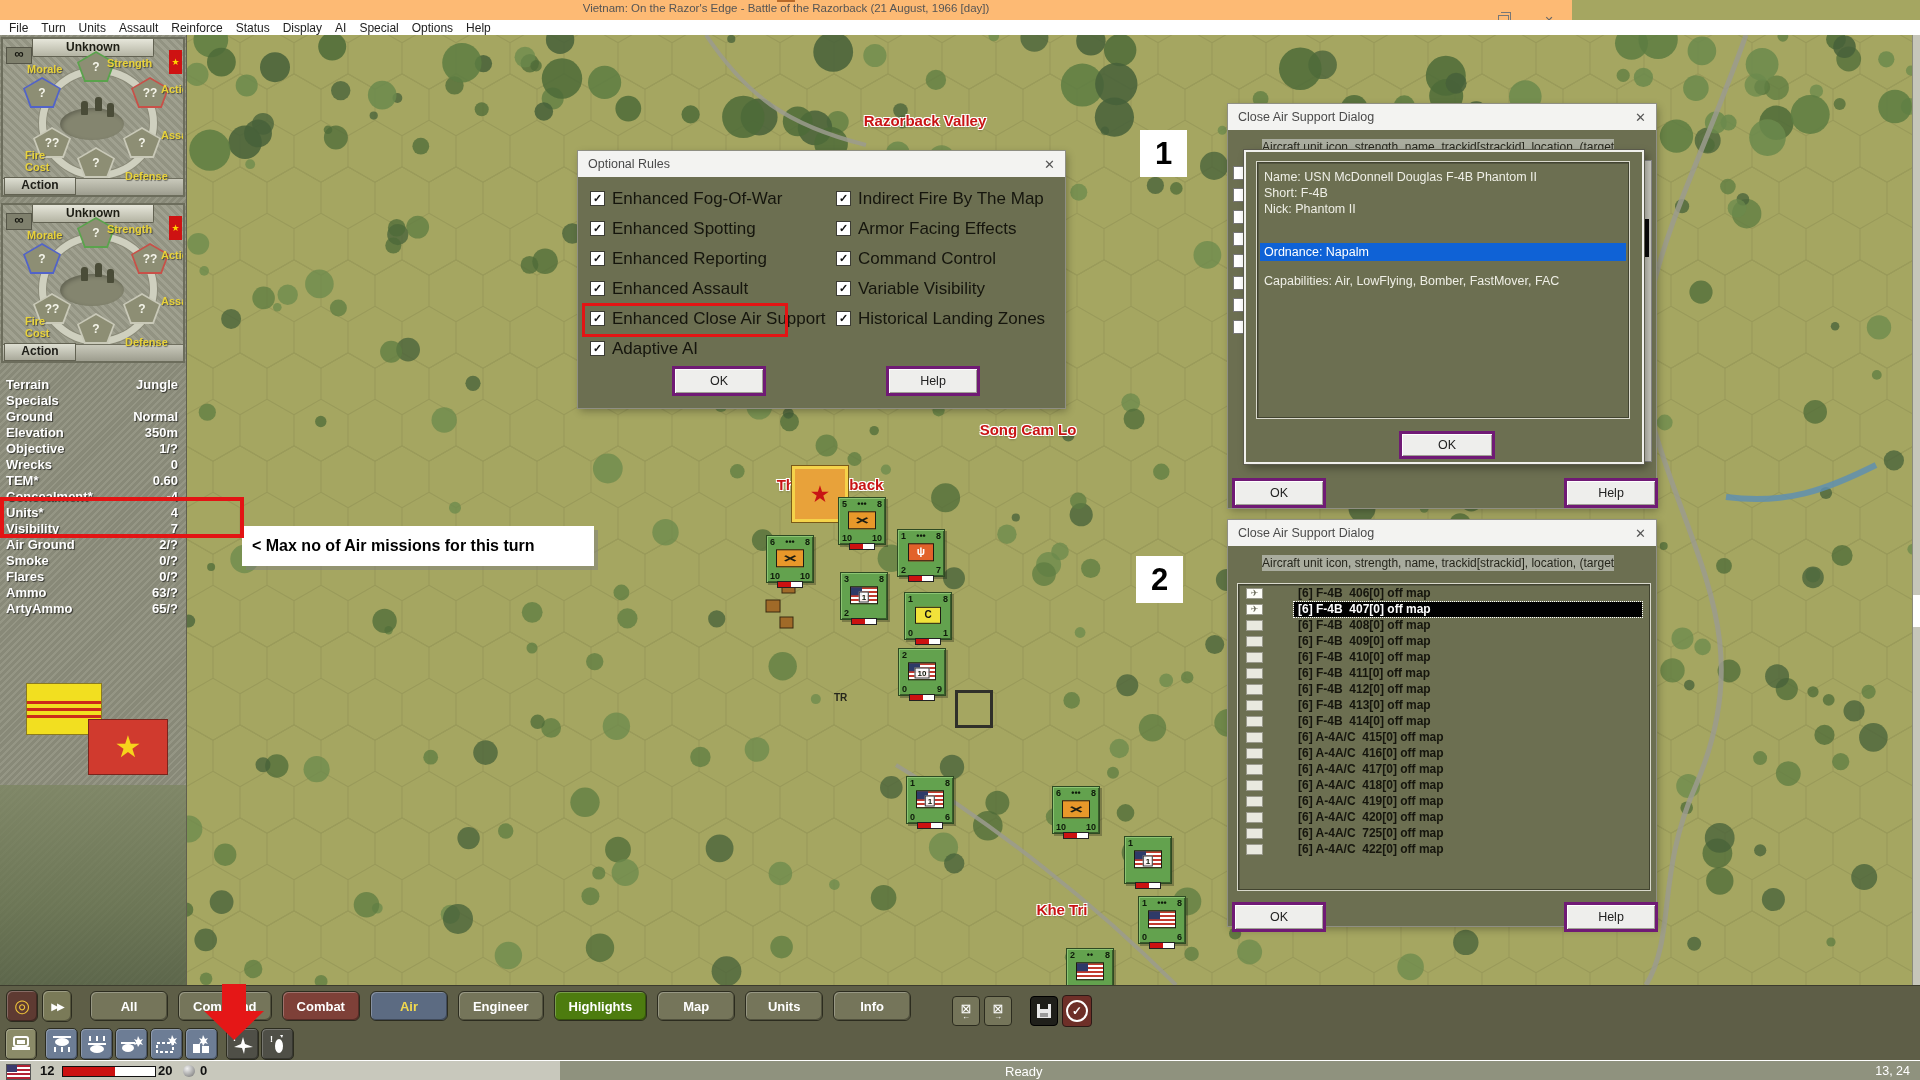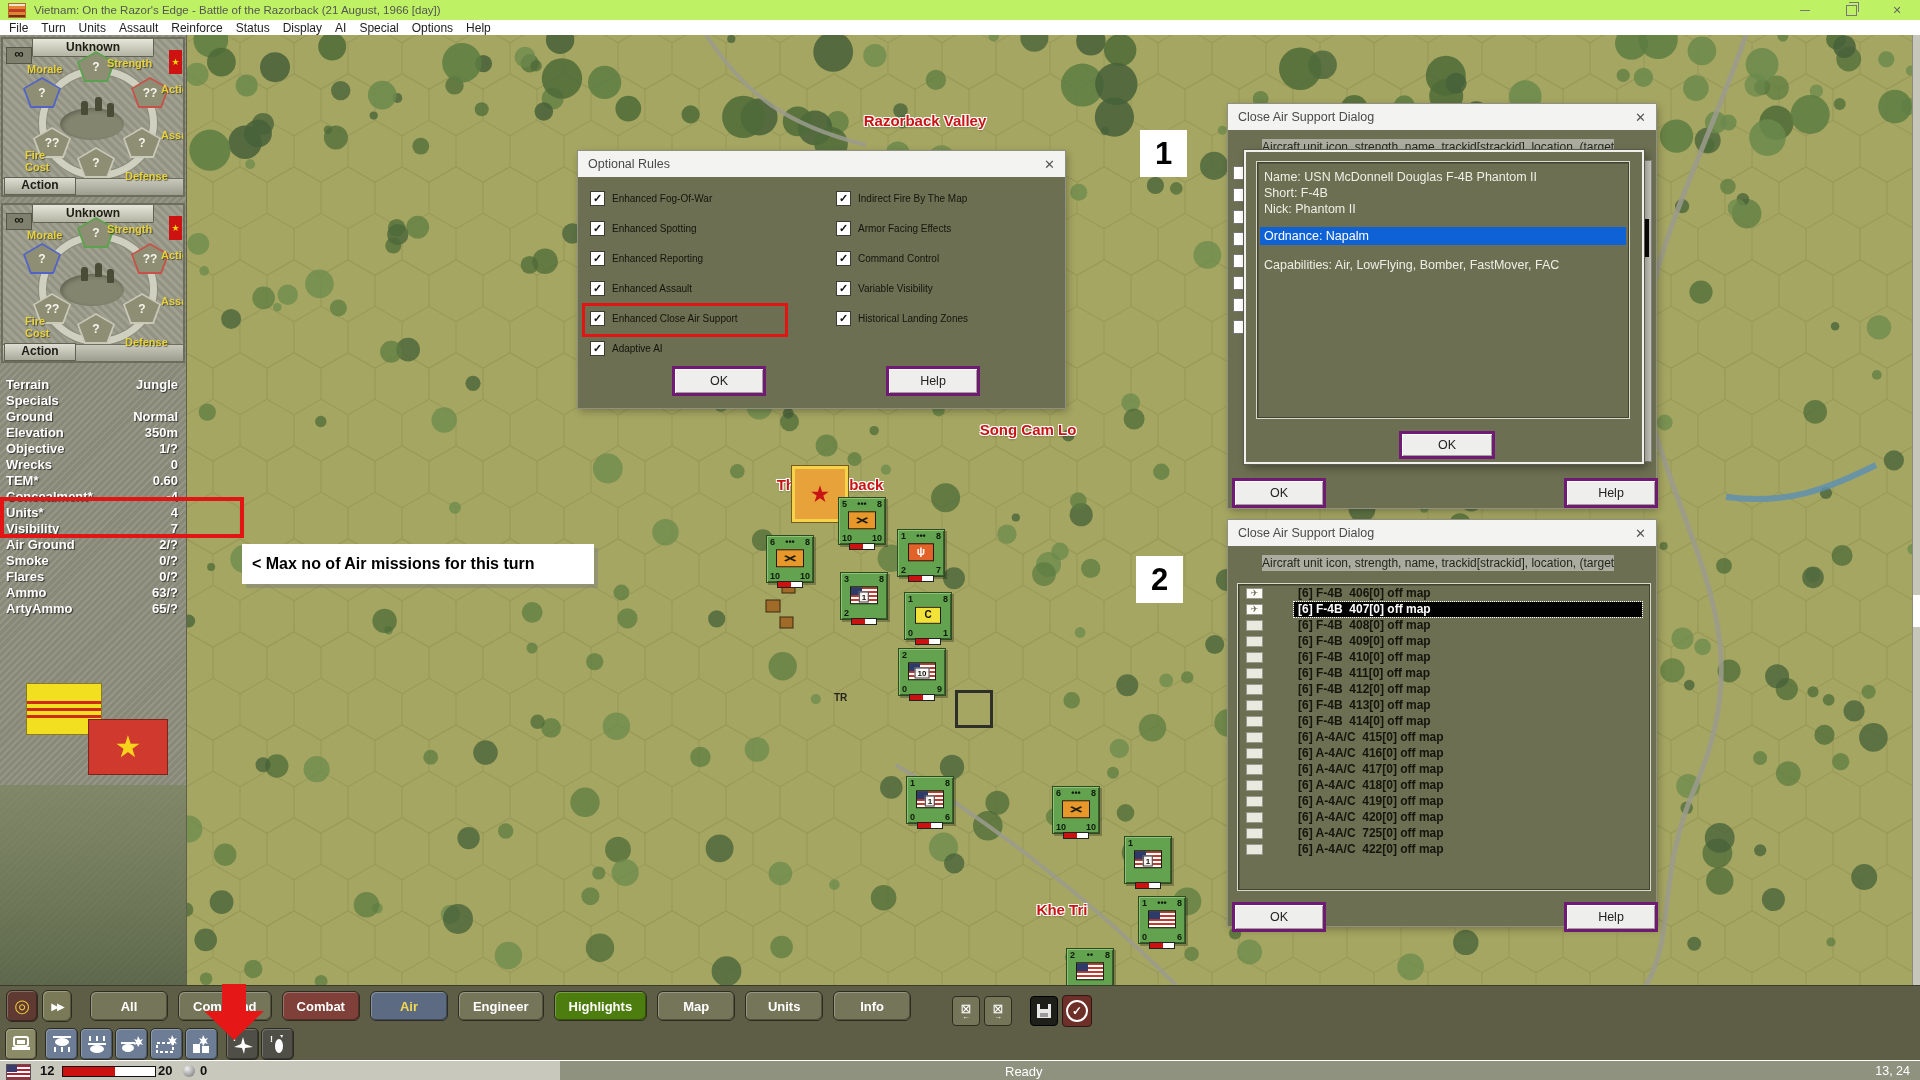--- a/index.html
+++ b/index.html
@@ -1,20 +1,20 @@
 <!DOCTYPE html>
 <html><head>
 <meta charset="utf-8">
 <style>
   html,body{margin:0;padding:0;}
   body{width:1920px;height:1080px;overflow:hidden;font-family:"Liberation Sans",sans-serif;background:#a5a661;position:relative;}
   #screen{position:absolute;inset:0;}
 
   
-  .titlebar{position:absolute;left:0;top:0;width:1920px;height:20px;background:#bef264;display:flex;align-items:center;z-index:10;}
+  .titlebar{position:absolute;left:0;top:0;width:1572px;height:20px;background:#fdba74;display:flex;align-items:center;z-index:10;flex-direction:column;}
   .appicon{width:16px;height:13px;margin:0 8px 0 8px;background:linear-gradient(#f2e2d2 0 2px,#e0862e 2px 5px,#c03a28 5px 8px,#e0862e 8px 11px,#6e3018 11px 13px);border:1px solid #b86a2a;}
   .wtitle{font-size:11.5px;color:#555;}
   .wbtns{margin-left:auto;display:flex;height:100%;}
   .wbtn{width:46px;height:100%;display:flex;align-items:center;justify-content:center;color:#666;font-size:11px;}
   .glyph-min{width:10px;height:1px;background:#777;display:block;}
   .glyph-restore{width:9px;height:9px;border:1px solid #777;position:relative;display:block;}
   .glyph-restore::before{content:'';position:absolute;left:2px;top:-4px;width:9px;height:9px;border:1px solid #777;border-left:none;border-bottom:none;}
 
   
   .menubar{position:absolute;left:0;top:20px;width:1920px;height:15px;background:#ffffff;display:flex;align-items:center;gap:13px;padding-left:9px;z-index:10;font-size:12px;color:#222;}
@@ -84,46 +84,46 @@
   .dlg{position:absolute;background:#6c6f51;border:1px solid #9090833;outline:1px solid #8f8f83;z-index:6;box-shadow:2px 3px 8px rgba(0,0,0,.3);}
   .dlg-title{height:26px;background:#f3f3f1;display:flex;align-items:center;padding:0 10px;font-size:12.5px;color:#4a4a4a;}
   .dlg-x{margin-left:auto;color:#555;font-size:13px;width:24px;text-align:right;}
   .btn{position:absolute;height:24px;background:#eeeeec;border:3px solid #701a75;box-shadow:inset 1px 1px 0 #fff,inset -1px -1px 0 #a0a096;font-size:12.5px;color:#222;display:flex;align-items:center;justify-content:center;}
 
   
   .or-col{position:absolute;top:41px;}
   .or-left{left:12px;} .or-right{left:258px;}
   .or-row{position:relative;display:flex;align-items:center;gap:7px;height:13px;margin-bottom:17px;}
   .cb{width:13px;height:13px;background:#fff;border:1px solid #3c3c34;font-size:11px;font-weight:bold;line-height:12px;text-align:center;color:#111;flex:0 0 auto;}
-  .or-label{font-size:10px;color:#15150d;white-space:nowrap;}
+  .or-label{font-size:17px;color:#15150d;white-space:nowrap;}
   .or-row.highlighted::after{content:'';position:absolute;left:-8px;top:-9px;width:200px;height:28px;border:3px solid #e31414;}
 
   
   .cas-strip{position:absolute;left:34px;top:35px;width:352px;height:16px;background:#a9ac9e;color:#26261c;font-size:12px;line-height:16px;text-align:center;white-space:nowrap;overflow:hidden;}
   
   .cas1-cb{position:absolute;left:5px;width:13px;height:12px;background:#fff;border:1px solid #777;}
   .cas1-scroll{position:absolute;right:4px;top:56px;width:12px;height:300px;background:#cdcdc2;border:1px solid #888;}
   .cas1-thumb{position:absolute;left:0;top:58px;width:10px;height:38px;background:#0a0a0a;}
   .popup{position:absolute;left:16px;top:46px;width:396px;height:310px;background:#6c6f51;border:2px solid #f0f0ec;outline:1px solid #5a5a4c;box-shadow:3px 4px 8px rgba(0,0,0,.35);}
   .popup-list{position:absolute;left:11px;top:10px;width:372px;height:256px;border:1px solid #41432f;box-shadow:inset 1px 1px 0 #555741,0 0 0 1px #d9d9cc;padding:6px 6px;box-sizing:border-box;}
   .pline{font-size:12.5px;color:#efefe6;line-height:16px;white-space:nowrap;}
-  .pline.hl{background:#0f62d6;color:#fff;margin:10px -4px 0 -4px;padding:1px 4px;}
+  .pline.hl{background:#0f62d6;color:#fff;margin:26px -4px 0 -4px;padding:1px 4px;}
   .pline.caps{margin-top:12px;}
 
   
   .cas-list{position:absolute;left:10px;top:64px;width:410px;height:304px;border:1px solid #41432f;box-shadow:inset 1px 1px 0 #555741,0 0 0 1px #d9d9cc;overflow:hidden;}
   .casrow{position:relative;display:flex;align-items:center;height:16px;}
   .rowicon{position:absolute;left:7px;width:17px;height:11px;background:#fdfdf8;border:1px solid #9a9a8c;box-sizing:border-box;}
   .rowicon.plane{display:flex;align-items:center;justify-content:center;font-size:9px;color:#6b6b5a;line-height:9px;}
   .rowicon.box{background:#e9e9df;}
   .rowtext{margin-left:55px;font-size:12px;font-weight:bold;color:#15150d;line-height:15px;padding:0 4px;white-space:pre;}
   .casrow.selected .rowtext{background:#000;color:#fff;outline:1px dotted #fff;min-width:348px;box-sizing:border-box;}
 
   
-  .note{position:absolute;background:#ffffff;color:#000;font-weight:bold;z-index:7;box-shadow:4px 4px 0 rgba(130,130,130,.5);margin-top:18px;}
+  .note{position:absolute;background:#ffffff;color:#000;font-weight:bold;z-index:7;box-shadow:4px 4px 0 rgba(130,130,130,.5);}
   .note-a{left:242px;top:526px;width:352px;height:40px;font-size:16px;display:flex;align-items:center;padding-left:10px;box-sizing:border-box;}
   .note-b{left:1690px;top:598px;width:192px;height:216px;font-size:15px;line-height:23px;padding:6px 8px;box-sizing:border-box;}
   .red-arrow{position:absolute;left:204px;top:984px;width:60px;height:56px;background:#e51717;z-index:9;
     clip-path:polygon(30% 0,70% 0,70% 48%,100% 48%,50% 100%,0 48%,30% 48%);}
 
   
   .toolbar{position:absolute;left:0;top:985px;width:1920px;height:75px;background:#5e5e47;z-index:5;border-top:1px solid #3c3c2d;}
   .tb-row1{position:absolute;left:0;top:5px;width:1920px;height:30px;display:flex;align-items:center;}
   .tbtn{height:30px;border:1px solid #2c2c1f;border-radius:6px;display:flex;align-items:center;justify-content:center;box-shadow:inset 1px 1px 0 rgba(255,255,255,.25),inset -1px -1px 0 rgba(0,0,0,.3);}
   .crosshair{width:30px;margin-left:6px;background:#5e3a32;color:#f0c53a;font-size:18px;}

